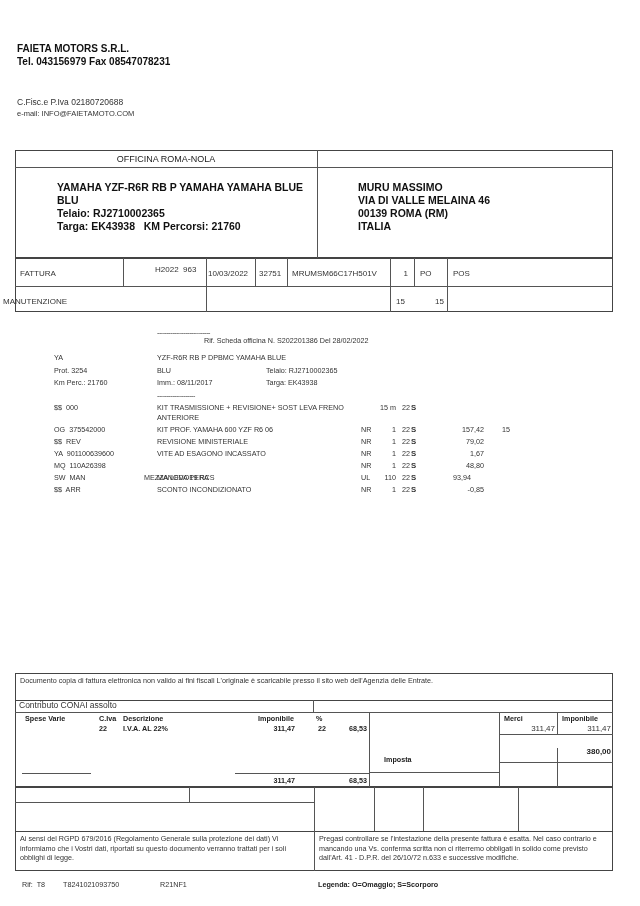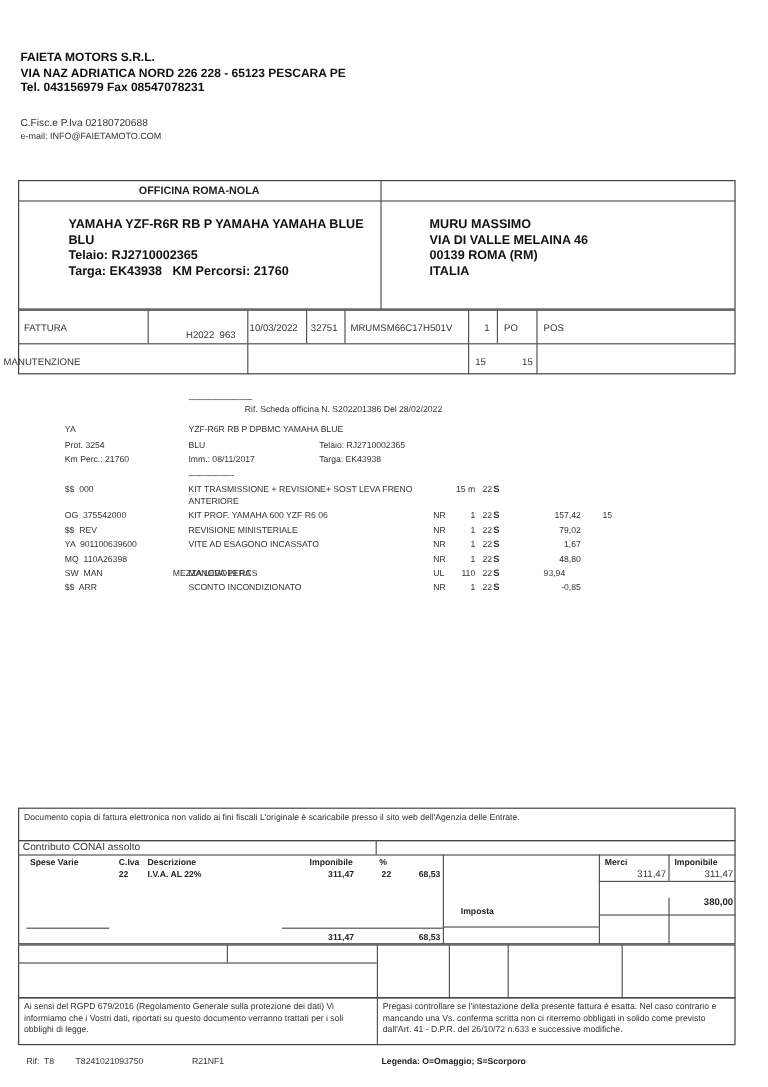--- a/index.html
+++ b/index.html
@@ -1,36 +1,35 @@
 <!DOCTYPE html>
 <html><head>
 <meta charset="utf-8">
 <style>
   * { box-sizing: border-box; margin: 0; padding: 0; }
   html, body { width: 640px; height: 906px; background: #ffffff; }
   body { position: relative; font-family: "Liberation Sans", sans-serif; color: #222; overflow: hidden; }
   .abs { position: absolute; }
-  .b { font-weight: bold; }
+  .b { font-weight: normal; }
   .line { position: absolute; background: #555; }
   .hdr { left: 17px; top: 43px; font-size: 10px; font-weight: bold; line-height: 12.5px; color: #111; }
   .fisc { left: 17px; top: 96px; font-size: 8.5px; line-height: 12px; color: #333; }
   .fisc .small { font-size: 7.5px; }
   .box { position: absolute; border: 1px solid #444; }
   .t8 { font-size: 8px; color: #333; white-space: nowrap; }
   .t7 { font-size: 7.2px; color: #333; white-space: nowrap; }
   .t7b { font-size: 7.2px; font-weight: bold; color: #222; white-space: nowrap; }
   .big { font-size: 10.5px; font-weight: bold; line-height: 13px; color: #111; }
   .right { text-align: right; }
 </style>
 </head>
 <body>
 
 <div class="abs hdr">
   <div>FAIETA MOTORS S.R.L.</div>
-  <div>VIA NAZ ADRIATICA NORD 226 228 - 65123 PESCARA PE</div>
   <div>Tel. 043156979   Fax 08547078231</div>
 </div>
 <div class="abs fisc">
   <div>C.Fisc.e P.Iva 02180720688</div>
   <div class="small">e-mail: INFO@FAIETAMOTO.COM</div>
 </div>
 
 <div class="box" style="left:15px; top:150px; width:598px; height:108px;"></div>
 <div class="line" style="left:15px; top:167px; width:598px; height:1px;"></div>
 <div class="line" style="left:317px; top:150px; width:1px; height:108px;"></div>
@@ -55,21 +54,21 @@
 
 <div class="line" style="left:123px; top:258px; width:1px; height:28px;"></div>
 <div class="line" style="left:206px; top:258px; width:1px; height:54px;"></div>
 <div class="line" style="left:255px; top:258px; width:1px; height:28px;"></div>
 <div class="line" style="left:287px; top:258px; width:1px; height:28px;"></div>
 <div class="line" style="left:390px; top:258px; width:1px; height:54px;"></div>
 <div class="line" style="left:414px; top:258px; width:1px; height:28px;"></div>
 <div class="line" style="left:447px; top:258px; width:1px; height:54px;"></div>
 
 <div class="abs t8" style="left:20px; top:269px;">FATTURA</div>
-<div class="abs t8" style="left:127px; top:275px; white-space:pre;padding-left:28px;">H2022  963</div>
+<div class="abs t8" style="left:127px; top:265px; white-space:pre;padding-left:28px;">H2022  963</div>
 <div class="abs t8" style="left:208px; top:269px;">10/03/2022</div>
 <div class="abs t8" style="left:259px; top:269px;">32751</div>
 <div class="abs t8" style="left:292px; top:269px;">MRUMSM66C17H501V</div>
 <div class="abs t8" style="left:390px; top:269px; width:18px; text-align:right;">1</div>
 <div class="abs t8" style="left:420px; top:269px;">PO</div>
 <div class="abs t8" style="left:453px; top:269px;">POS</div>
 
 <div class="abs t8" style="left:3px; top:297px;">MANUTENZIONE</div>
 <div class="abs t8" style="left:396px; top:297px;">15</div>
 <div class="abs t8" style="left:414px; top:297px; width:30px; text-align:right;">15</div>

